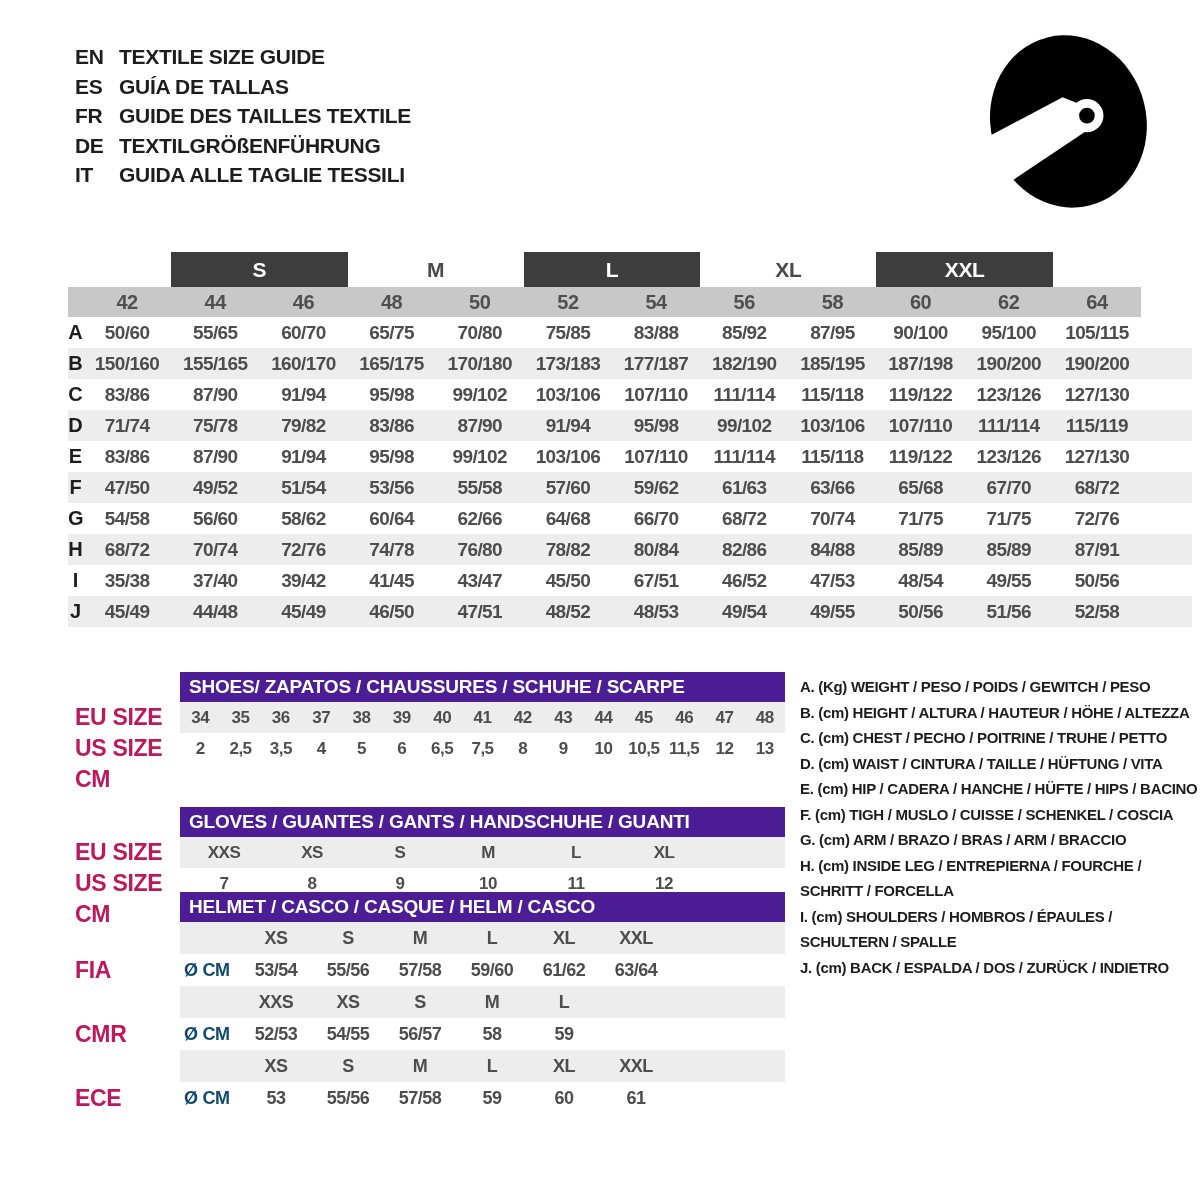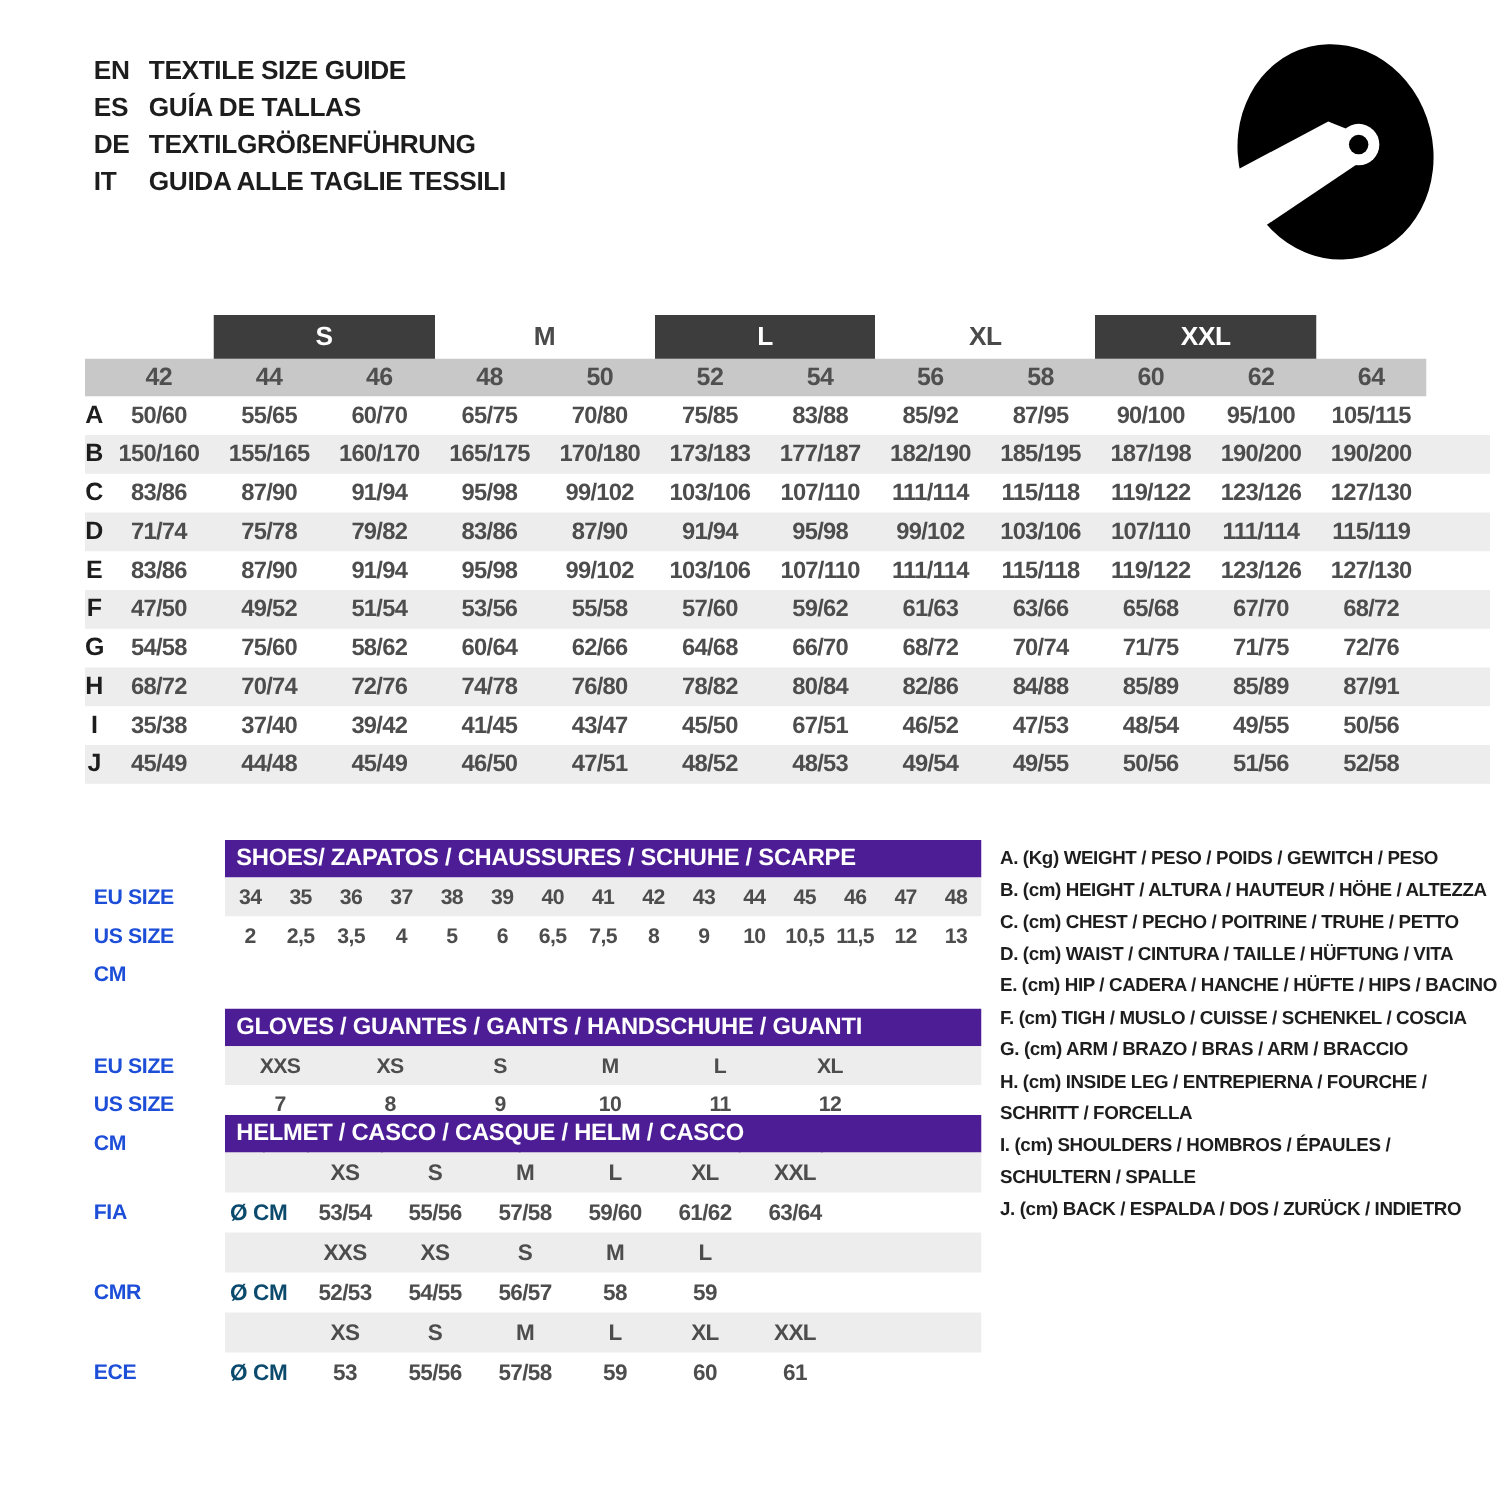--- a/index.html
+++ b/index.html
@@ -33,21 +33,21 @@
   
   .section{left:75px;width:710px;}
   .shoes{top:672px;}
   .gloves{top:807px;}
   .helmets{top:892px;}
   .sec-title{margin-left:105px;width:605px;height:30px;background:#4c1d95;color:#ffffff;
              font-size:19px;line-height:30px;padding-left:9px;box-sizing:border-box;
              letter-spacing:-0.2px;white-space:nowrap;overflow:hidden;}
   .srow{display:flex;height:31px;}
   .hrow{display:flex;height:32px;}
-  .side{width:105px;font-size:17px;letter-spacing:-0.3px;color:#1d4ed8;}
+  .side{width:105px;font-size:23px;letter-spacing:-0.3px;color:#be185d;}
   .srow .side{line-height:31px;}
   .hrow .side{line-height:32px;}
   .sgrid{width:605px;display:grid;}
   .sgrid.stripe{background:#ededed;}
   .shoes .sgrid{grid-template-columns:repeat(15,1fr);}
   .gloves .sgrid{grid-template-columns:repeat(6,88px) 1fr;}
   .helmets .sgrid{grid-template-columns:60px repeat(6,72px) 1fr;}
   .scell{text-align:center;color:#4d4d4d;letter-spacing:-0.5px;white-space:nowrap;}
   .srow .scell{font-size:17px;line-height:31px;}
   .hrow .scell{font-size:18px;line-height:32px;}
@@ -63,20 +63,24 @@
 <div id="root">
 
   <div class="abs langs">
       <div class="lang-row">
         <div class="lang-code">EN</div>
         <div class="lang-title">TEXTILE SIZE GUIDE</div>
       </div>
       <div class="lang-row">
         <div class="lang-code">ES</div>
         <div class="lang-title">GUÍA DE TALLAS</div>
+      </div>
+      <div class="lang-row">
+        <div class="lang-code">FR</div>
+        <div class="lang-title">GUIDE DES TAILLES TEXTILE</div>
       </div>
       <div class="lang-row">
         <div class="lang-code">DE</div>
         <div class="lang-title">TEXTILGRÖßENFÜHRUNG</div>
       </div>
       <div class="lang-row">
         <div class="lang-code">IT</div>
         <div class="lang-title">GUIDA ALLE TAGLIE TESSILI</div>
       </div>
     </div>
@@ -211,21 +215,21 @@
             <div class="tcell">63/66</div>
             <div class="tcell">65/68</div>
             <div class="tcell">67/70</div>
             <div class="tcell">68/72</div>
           </div>
         </div>
         <div class="trow">
           <div class="tgrid">
             <div class="rlabel">G</div>
             <div class="tcell">54/58</div>
-            <div class="tcell">75/60</div>
+            <div class="tcell">56/60</div>
             <div class="tcell">58/62</div>
             <div class="tcell">60/64</div>
             <div class="tcell">62/66</div>
             <div class="tcell">64/68</div>
             <div class="tcell">66/70</div>
             <div class="tcell">68/72</div>
             <div class="tcell">70/74</div>
             <div class="tcell">71/75</div>
             <div class="tcell">71/75</div>
             <div class="tcell">72/76</div>

